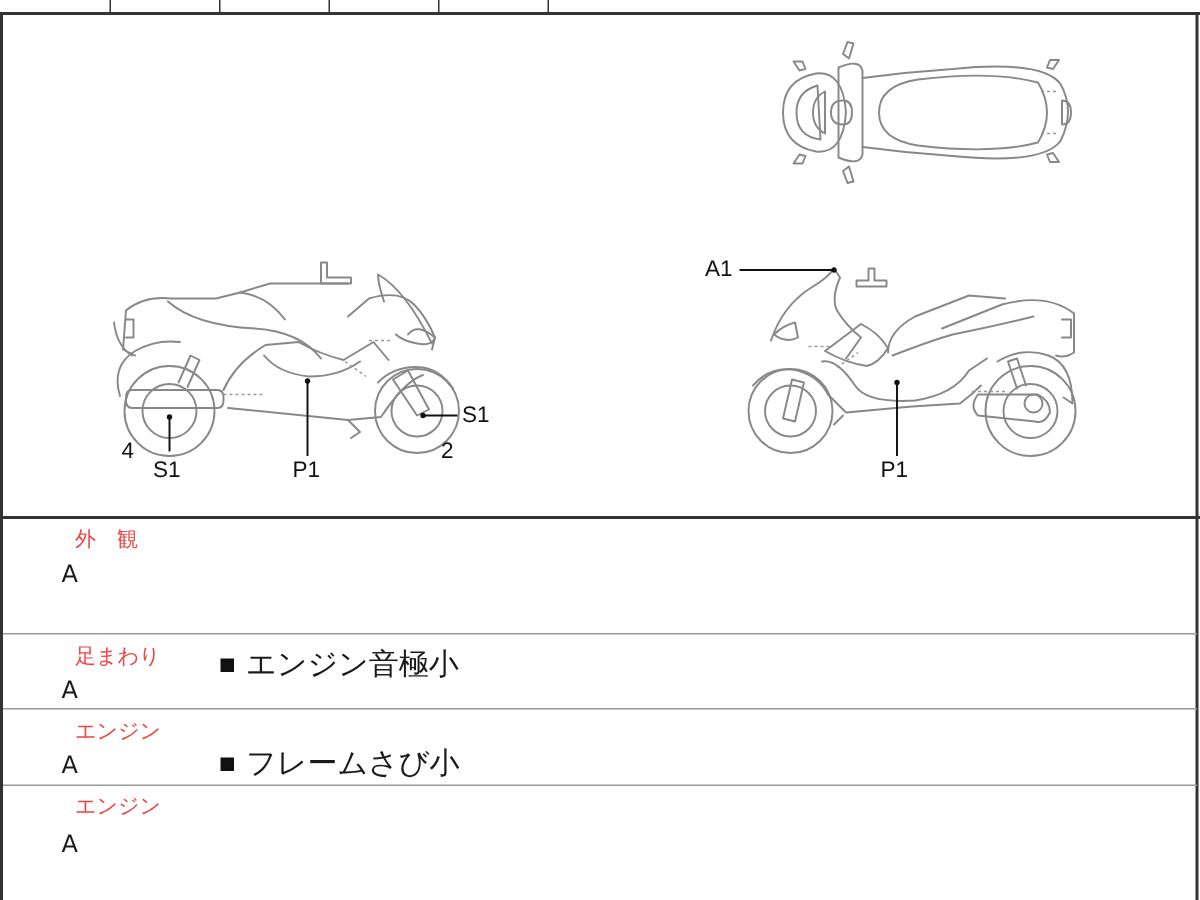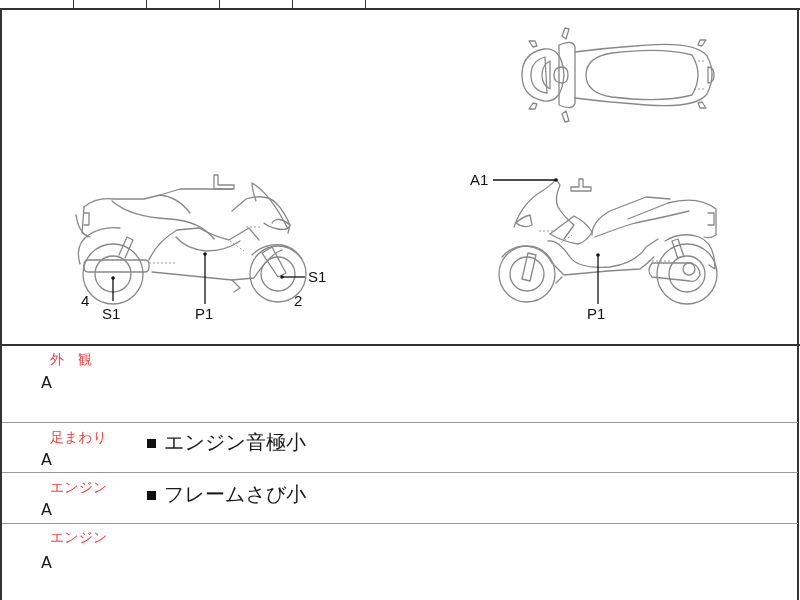--- a/index.html
+++ b/index.html
@@ -178,21 +178,21 @@
 
   <div class="section" style="top:423px;height:49px">
     <div class="sec-label" style="top:6px">足まわり</div>
     <div class="sec-note" style="top:6px"><span class="bullet"></span><span>エンジン音極小</span></div>
     <div class="sec-grade" style="top:27px">A</div>
   </div>
   <div class="thin-sep" style="top:472px"></div>
 
   <div class="section" style="top:473px;height:50px">
     <div class="sec-label" style="top:6px">エンジン</div>
-    <div class="sec-note" style="top:8px"><span class="bullet"></span><span>フレームさび小</span></div>
+    <div class="sec-note" style="top:22px"><span class="bullet"></span><span>フレームさび小</span></div>
     <div class="sec-grade" style="top:27px">A</div>
   </div>
   <div class="thin-sep" style="top:523px"></div>
 
   <div class="section" style="top:524px;height:76px">
     <div class="sec-label" style="top:5px">エンジン</div>
     <div class="sec-grade" style="top:29px">A</div>
   </div>
 </div>
 

